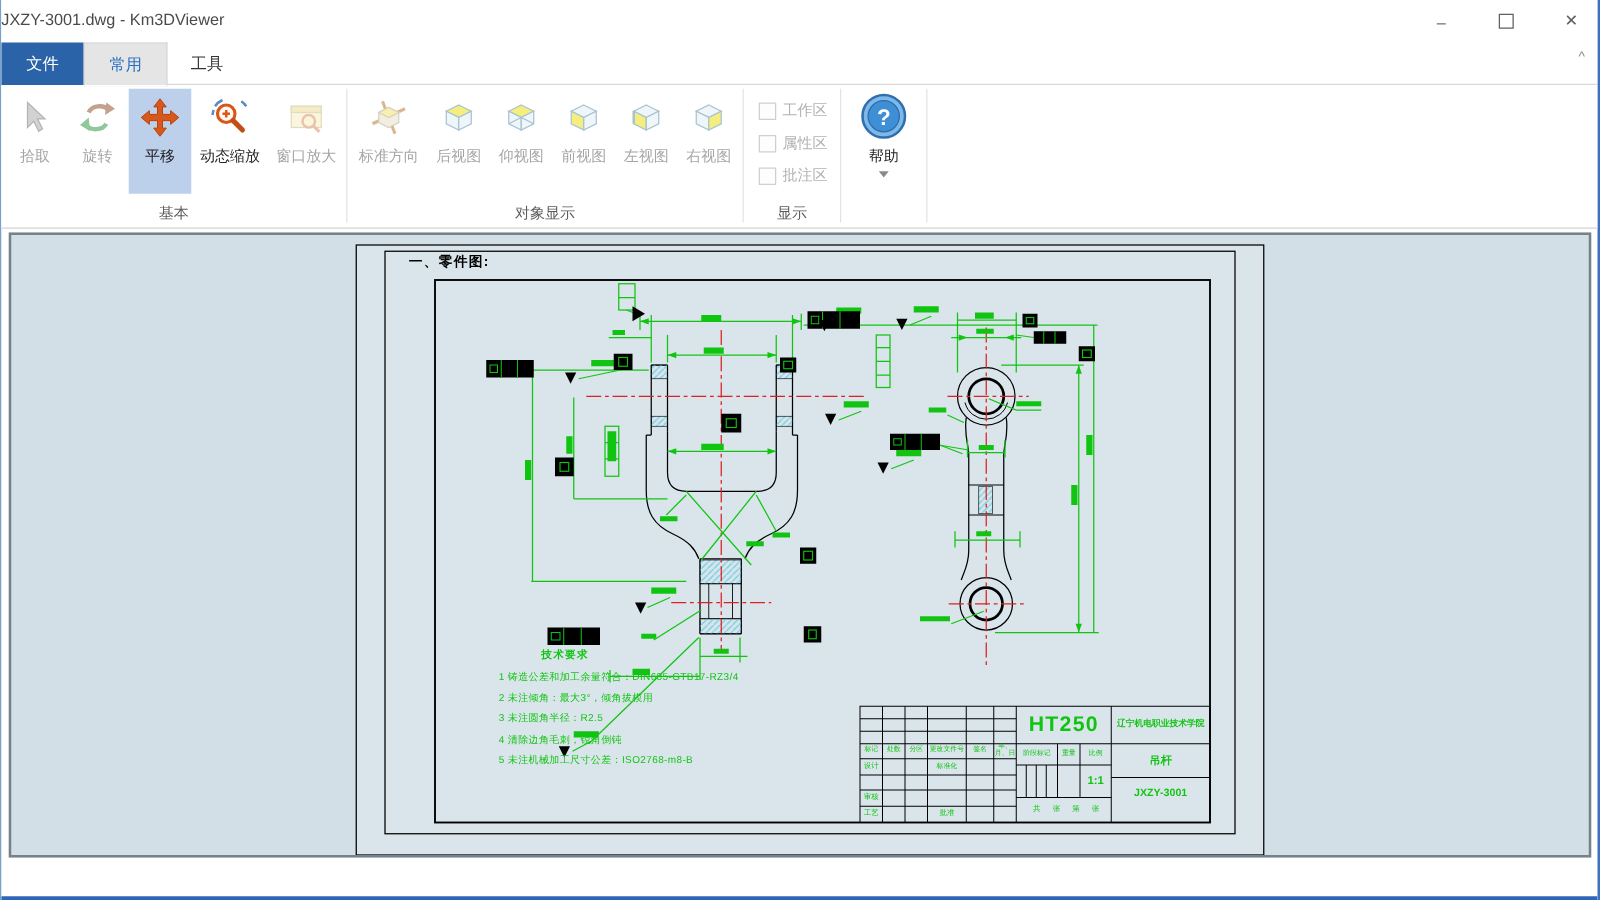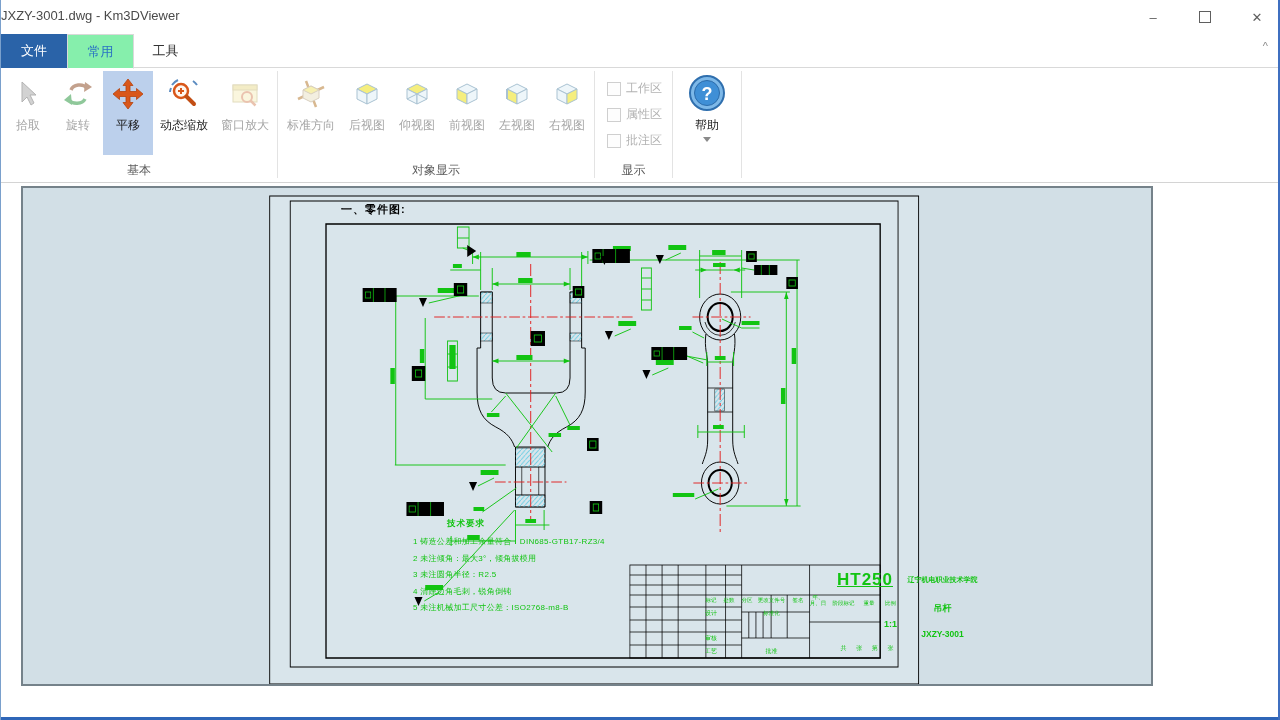--- a/index.html
+++ b/index.html
@@ -9,21 +9,21 @@
   
   .titlebar{position:absolute;left:0;top:0;right:0;height:34px;background:#fff;}
   .titlebar .title{position:absolute;left:0;right:0;top:8px;text-align:left;font-size:13px;color:#4a4a4a;}
   .winbtns{position:absolute;right:10px;top:0;height:34px;display:flex;align-items:center;gap:30px;}
   .wbtn{width:22px;height:22px;display:flex;align-items:center;justify-content:center;color:#5f5f5f;font-size:13px;cursor:default;}
   .maxbox{width:10px;height:10px;border:1px solid #5f5f5f;display:inline-block;}
   
   .tabrow{position:absolute;left:0;top:34px;right:0;height:34px;background:#fff;border-bottom:1px solid #d9d9d9;box-sizing:border-box;padding-left:35px;}
   .tab{position:absolute;top:0;height:34px;line-height:34px;text-align:center;font-size:13px;color:#333;}
   .tab-file{left:0;width:66px;background:#2a63a8;color:#fff;}
-  .tab-common{left:66px;width:67px;background:#86efac;color:#2a72c3;border:1px solid #d9d9d9;border-bottom:1px solid #fff;box-sizing:border-box;height:35px;z-index:2;}
+  .tab-common{left:66px;width:67px;background:#e5e5e5;color:#2a72c3;border:1px solid #d9d9d9;border-bottom:1px solid #fff;box-sizing:border-box;height:35px;z-index:2;}
   .tab-tools{left:133px;width:63px;}
   .chevron{position:absolute;right:10px;top:40px;color:#8a8a8a;font-size:11px;z-index:3;}
   
   .ribbon{position:absolute;left:0;top:68px;right:0;height:115px;background:#fff;border-bottom:1px solid #d4d4d4;display:flex;align-items:stretch;box-sizing:border-box;}
   .rgroup{display:flex;flex-direction:column;}
   .rbuttons{display:flex;align-items:flex-start;padding:3px 2px 0 2px;flex:1;}
   .rgrouplabel{text-align:center;font-size:12px;color:#5c5c5c;height:20px;line-height:16px;}
   .rsep{width:1px;background:#e3e3e3;margin:3px 0 4px 0;}
   .rbtn{display:flex;flex-direction:column;align-items:center;padding-top:6px;height:84px;box-sizing:border-box;}
   .rbtn .ricon{width:34px;height:34px;display:flex;align-items:center;justify-content:center;}
@@ -37,30 +37,30 @@
   
   .chkcol{display:flex;flex-direction:column;justify-content:flex-start;gap:9px;padding:12px 10px 0 12px;flex:1;}
   .chkrow{display:flex;align-items:center;gap:5px;}
   .chkbox{width:12px;height:12px;border:1px solid #cfcfcf;background:#fdfdfd;display:inline-block;}
   .chklabel{font-size:12px;color:#b2b2b2;white-space:nowrap;}
   
   .helpcol{display:flex;flex-direction:column;align-items:center;padding:5px 14px 0 14px;}
   .helpcol .rlabel{font-size:12px;color:#262626;margin-top:4px;}
   .helparrow{margin-top:3px;width:0;height:0;border-left:4px solid transparent;border-right:4px solid transparent;border-top:5px solid #8a8a8a;}
   
-  .client{position:absolute;left:20px;top:186px;width:1132px;height:500px;box-sizing:border-box;
+  .client{position:absolute;left:6px;top:186px;width:1266px;height:500px;box-sizing:border-box;
           border:2px solid #75828a;background:#d2dfe6;}
   .client svg{position:absolute;left:0;top:0;width:100%;height:100%;}
   .overlay{position:absolute;color:#12c412;}
   .sectitle{font-size:11px;font-weight:bold;color:#000;letter-spacing:1px;}
   .tech{font-size:8px;line-height:16.5px;white-space:nowrap;letter-spacing:0.3px;}
   .techtitle{font-size:8.5px;font-weight:bold;letter-spacing:1px;text-align:right;}
   .tb{position:absolute;overflow:hidden;display:flex;align-items:center;justify-content:center;text-align:center;color:#12c412;line-height:1.05;}
   .tb6{font-size:6px;} .tb5{font-size:5.5px;} .tb7{font-size:7px;font-weight:bold;} .tb9{font-size:9px;font-weight:bold;} .tb8{font-size:8.5px;font-weight:bold;}
-  .tbmat{font-size:17px;font-weight:bold;letter-spacing:1px;text-decoration:underline;}
+  .tbmat{font-size:17px;font-weight:bold;letter-spacing:1px;}
   
   .statusbar{position:absolute;left:0;right:0;bottom:3px;height:27px;background:#f1f1f1;border-top:1px solid #e0e0e0;}
   .statusbar::before{content:"";position:absolute;left:0;top:0;bottom:0;width:3px;background:#6b6b6b;}
   .statusbar .stext{position:absolute;left:8px;top:5px;font-size:12px;color:#333;}
   .botborder{position:absolute;left:0;right:0;bottom:0;height:3px;background:#2f66b8;}
 </style>
 </head>
 <body>
 
 <div class="win">

